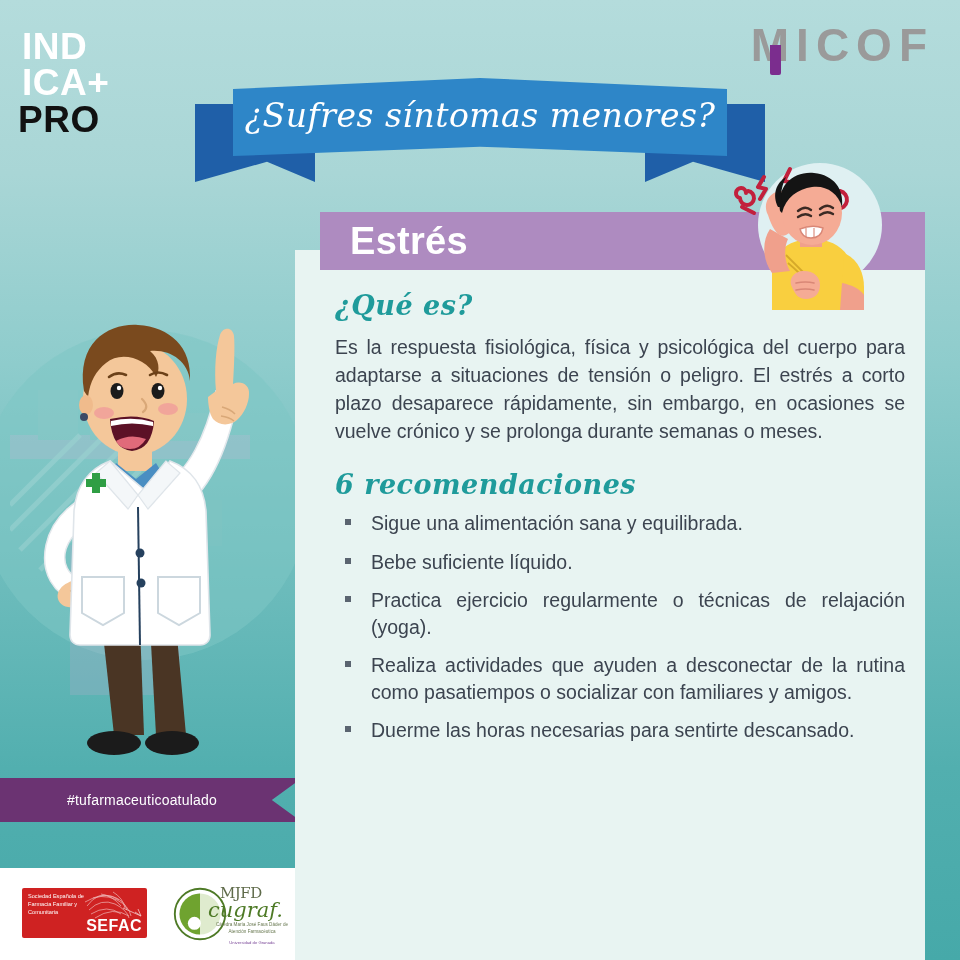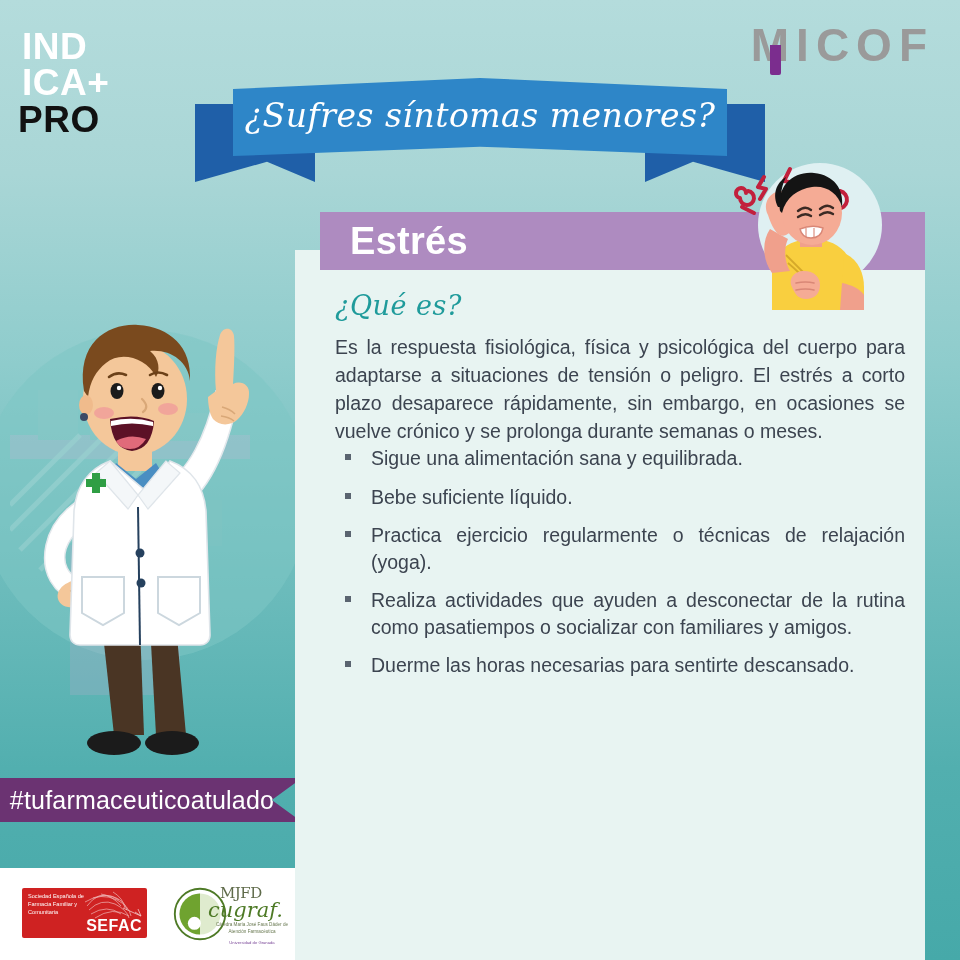--- a/index.html
+++ b/index.html
@@ -77,21 +77,21 @@
     position:absolute; left:30px; top:50%; transform:translateY(-50%);
     color:#ffffff; font-size:38px; font-weight:700; letter-spacing:0.3px;
   }
 
   
   #stress-ill { position:absolute; left:728px; top:155px; width:170px; height:155px; }
 
   
   #content { position:absolute; left:335px; top:290px; width:570px; }
   .script-head {
-    font-family:"DejaVu Serif", serif; font-style:italic; font-weight:400;
+    font-family:"DejaVu Serif", serif; font-style:italic; font-weight:700;
     color:#1f9b9b; letter-spacing:0.5px;
   }
   #que-es-head { font-size:27px; margin-bottom:12px; }
   #que-es-body {
     font-size:19.5px; line-height:1.44; color:#3c4450;
     text-align:justify; text-justify:inter-word;
   }
   #recom-head { font-size:27px; margin-top:24px; margin-bottom:10px; }
   ul#recom-list { list-style:none; }
   ul#recom-list li {
@@ -117,21 +117,21 @@
   }
 
   
   #hashtag {
     position:absolute; left:0; top:778px; width:302px; height:44px;
     background:#6b3372;
     clip-path:polygon(0 0,100% 0,90% 50%,100% 100%,0 100%);
     display:flex; align-items:center; justify-content:center;
   }
   #hashtag span {
-    color:#ffffff; font-size:25px; letter-spacing:0.2px;
+    color:#ffffff; font-size:14px; letter-spacing:0.2px;
     transform:translateX(-9px);
   }
 
   
   #bottom-strip {
     position:absolute; left:0; top:868px; width:295px; height:92px;
     background:#ffffff;
   }
   #sefac-logo {
     position:absolute; left:22px; top:888px; width:125px; height:50px;
@@ -340,20 +340,21 @@
       <path d="M68 135 q10 -2 18 0"></path>
     </g>
   </svg>
 
   <div id="content">
 
     <div id="que-es-head" class="script-head">¿Qué es?</div>
 
     <p id="que-es-body">Es la respuesta fisiológica, física y psicológica del cuerpo para adaptarse a situaciones de tensión o peligro. El estrés a corto plazo desaparece rápidamente, sin embargo, en ocasiones se vuelve crónico y se prolonga durante semanas o meses.</p>
 
+    <div id="recom-head" class="script-head">6 recomendaciones</div>
 
     <ul id="recom-list">
       <li>Sigue una alimentación sana y equilibrada.</li>
       <li>Bebe suficiente líquido.</li>
       <li>Practica ejercicio regularmente o técnicas de relajación (yoga).</li>
       <li>Realiza actividades que ayuden a desconectar de la rutina como pasatiempos o socializar con familiares y amigos.</li>
       <li>Duerme las horas necesarias para sentirte descansado.</li>
     </ul>
   </div>
 

